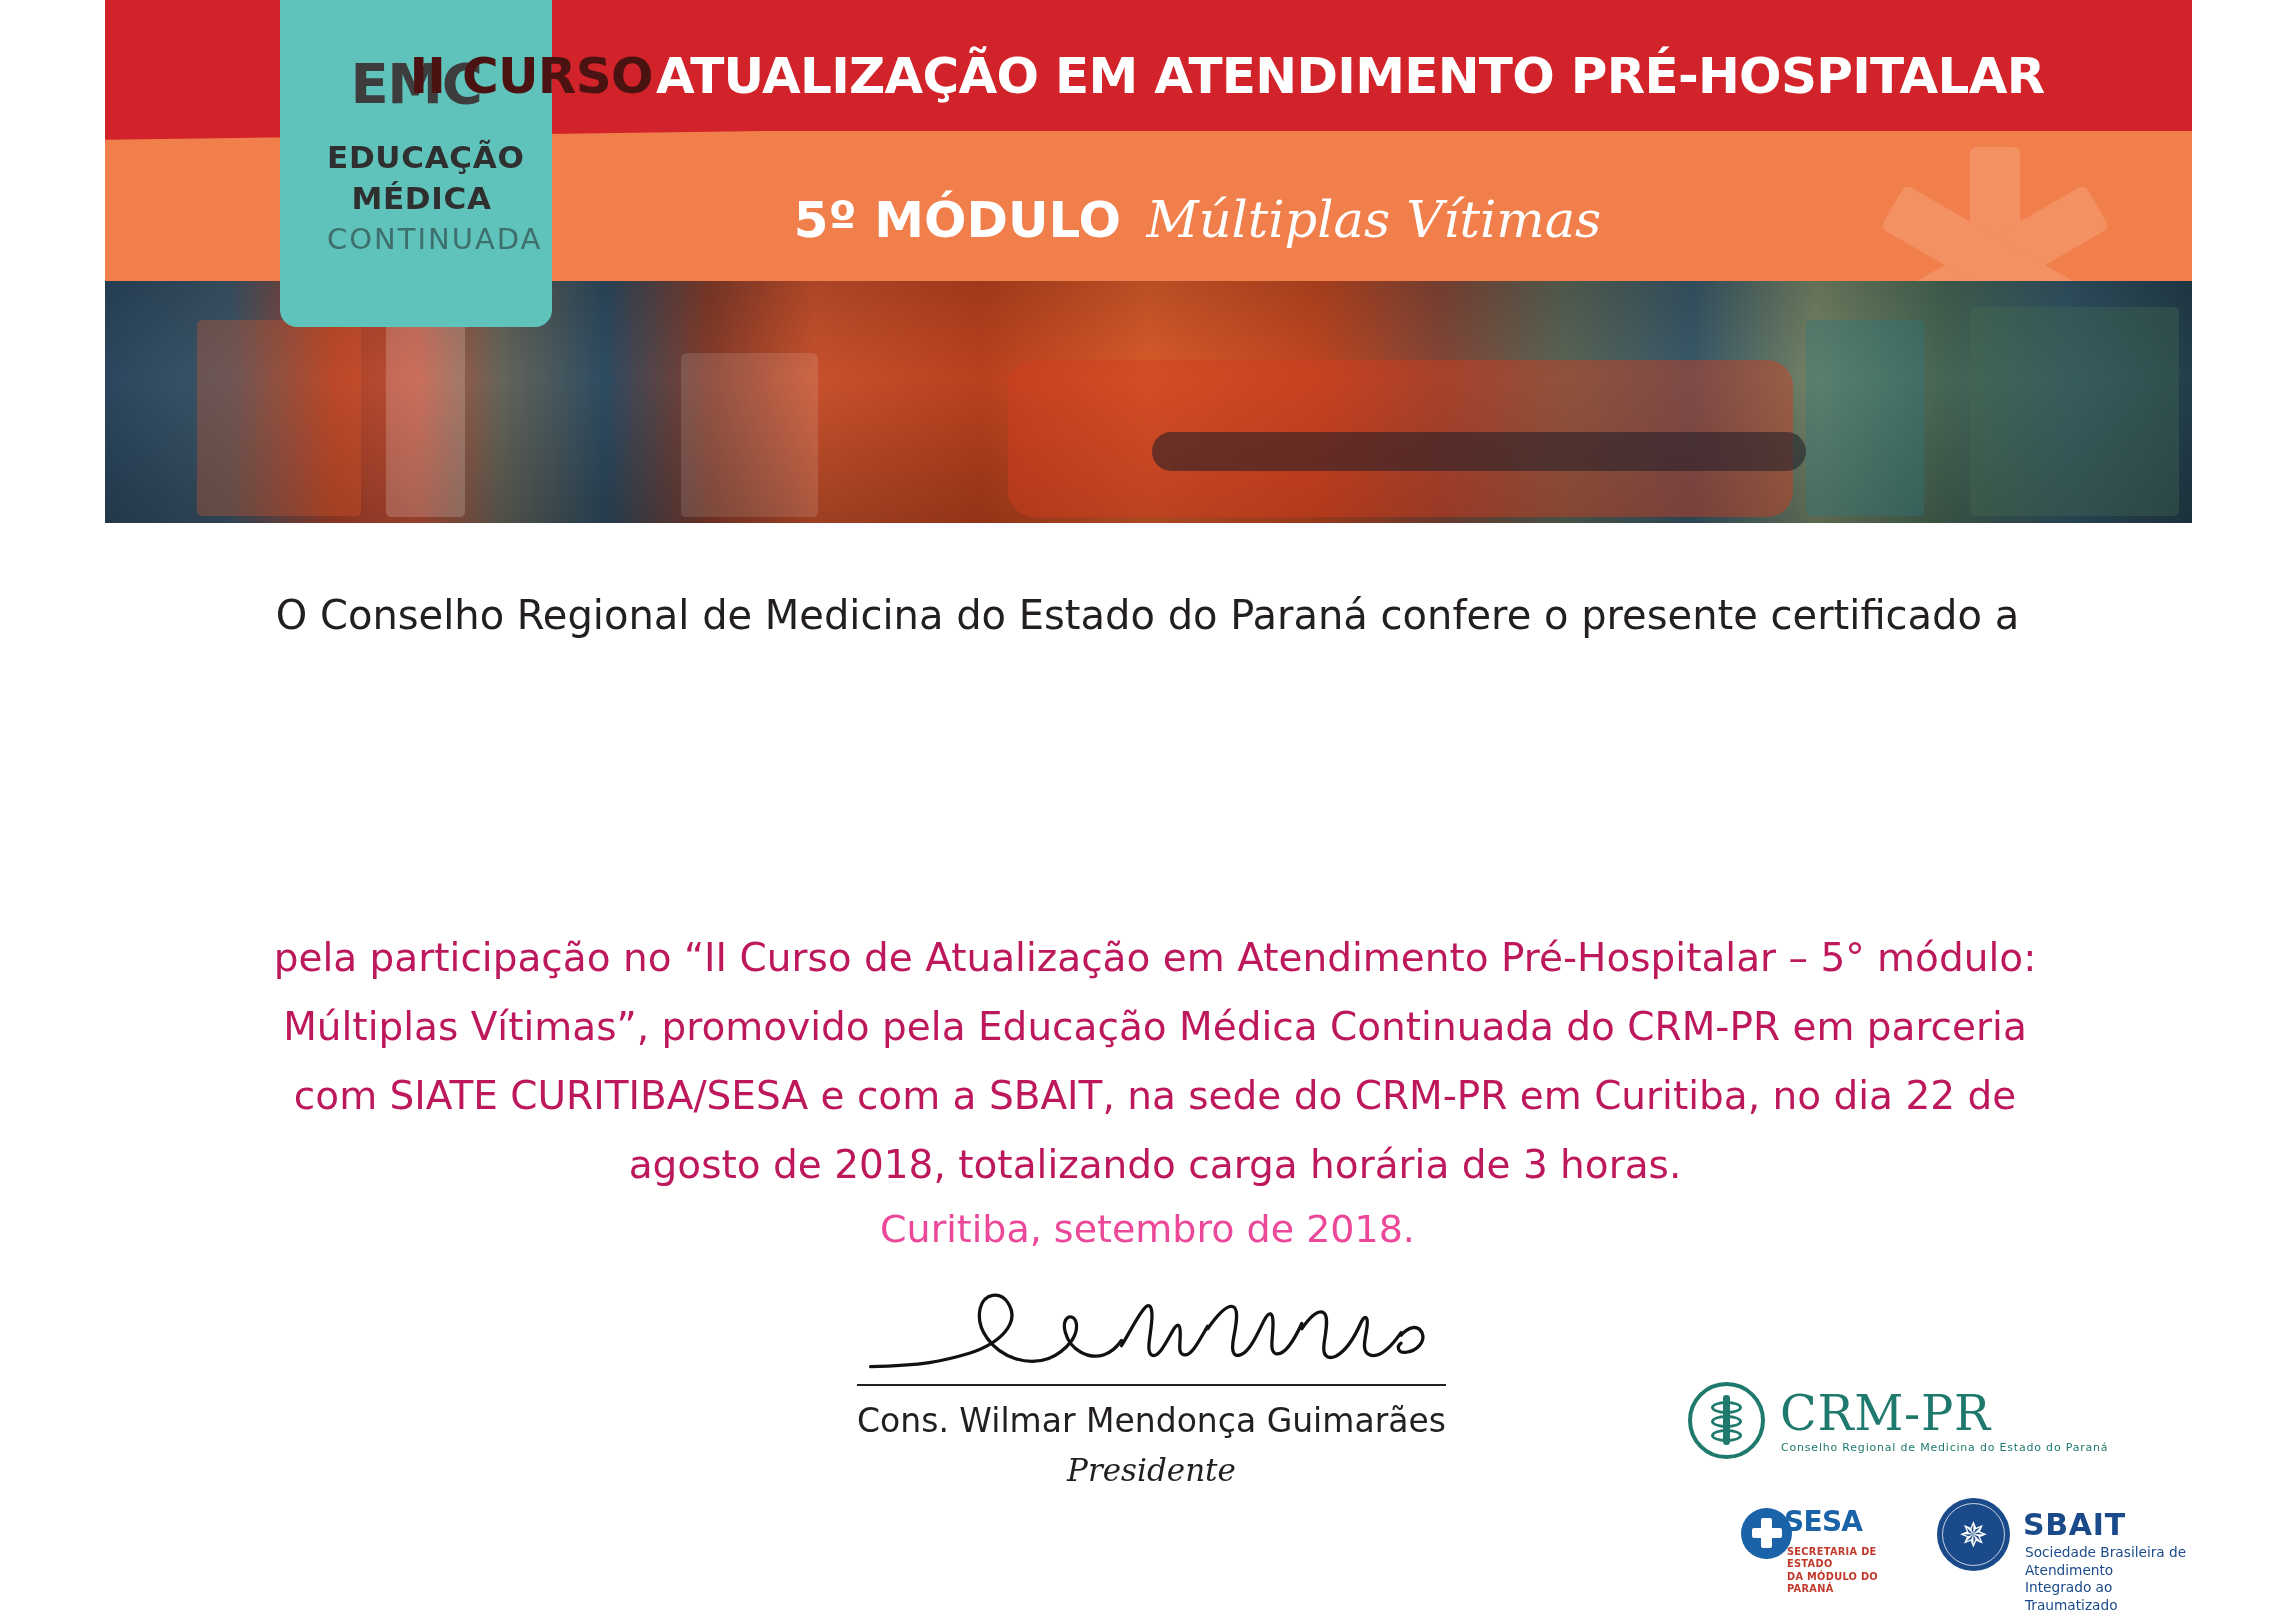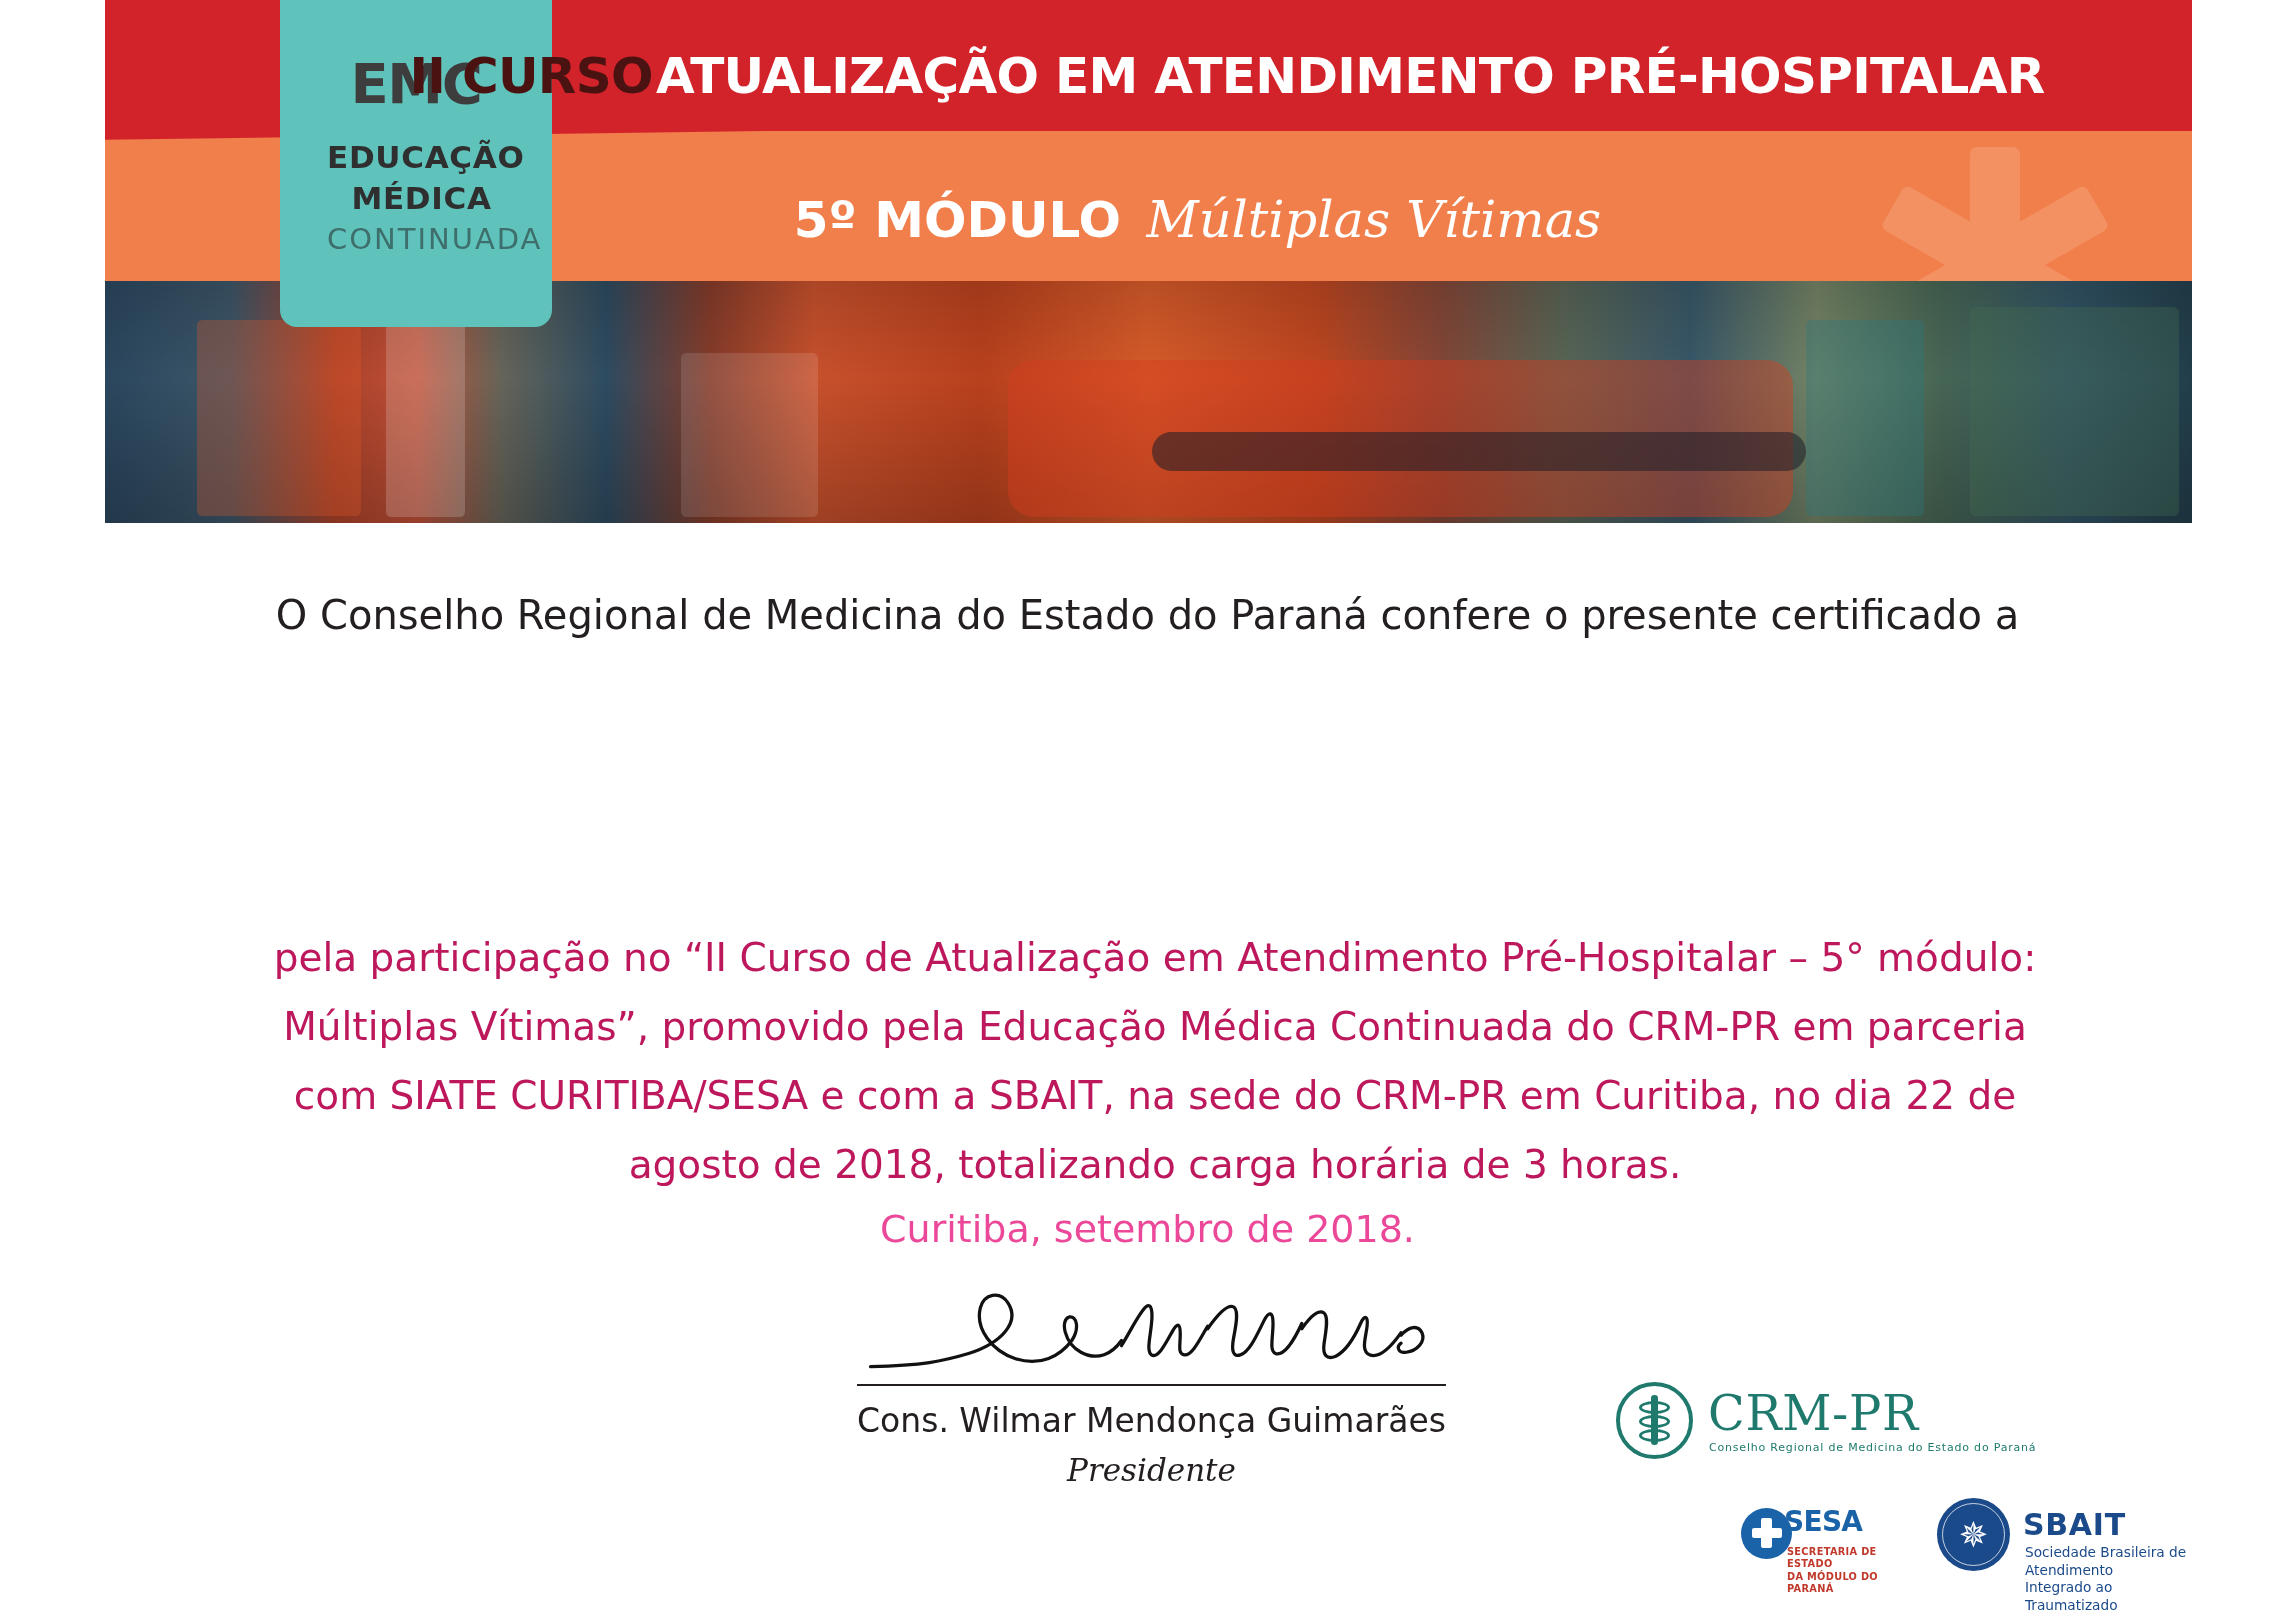--- a/index.html
+++ b/index.html
@@ -285,21 +285,21 @@
     font-size: 31px;
     font-style: italic;
     margin-top: 11.8px;
     color: #231f20;
     font-family: "DejaVu Serif", serif;
   }
 
   
   .logo-crm {
     position: absolute;
-    left: 1616px;
+    left: 1688px;
     top: 1381px;
     width: 537px;
     height: 88px;
   }
   .crm-emblem {
     position: absolute;
     left: 0; top: 1.3px;
     width: 77px; height: 77px;
     border-radius: 50%;
     border: 4.6px solid #1f7a6d;

